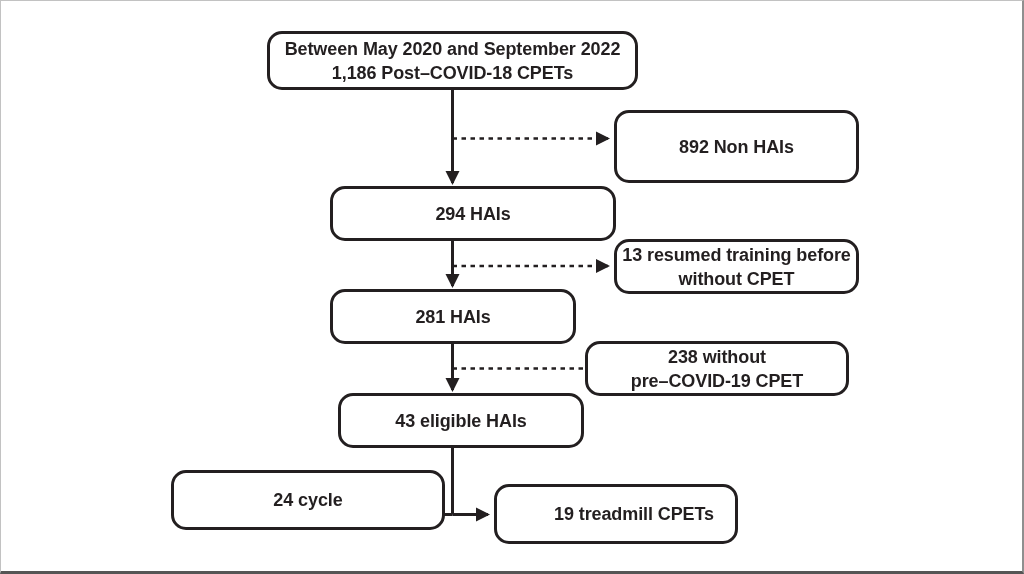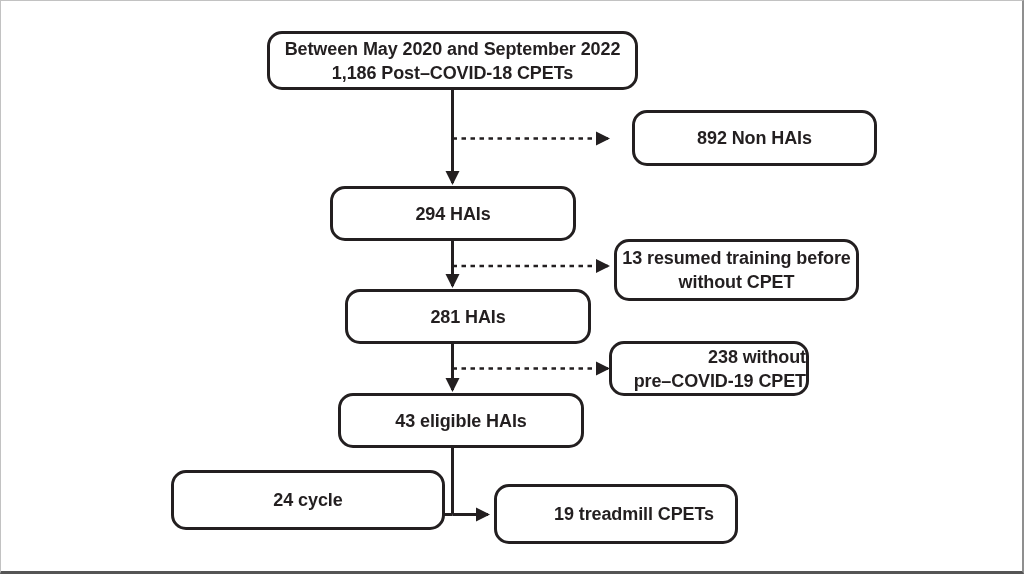--- a/index.html
+++ b/index.html
@@ -37,25 +37,25 @@
     align-items: center;
     text-align: center;
     color: var(--text, #231f20);
     font-size: 18px;
     line-height: 24px;
     letter-spacing: -0.1px;
     font-weight: bold;
   }
   
   .n-start       { left: 266px; top:  30px; width: 371px; height: 59px; }
-  .n-non-hais    { left: 613px; top: 109px; width: 245px; height: 56px; margin-left: 18px; }
-  .n-hais-294    { left: 329px; top: 185px; width: 246px; height: 55px; }
-  .n-resumed-13  { left: 613px; top: 238px; width: 245px; height: 62px; }
-  .n-hais-281    { left: 344px; top: 288px; width: 246px; height: 55px; }
-  .n-without-238 { left: 608px; top: 340px; width: 200px; height: 55px; align-items: flex-end; }
+  .n-non-hais    { left: 613px; top: 109px; width: 245px; height: 73px; }
+  .n-hais-294    { left: 329px; top: 185px; width: 286px; height: 55px; }
+  .n-resumed-13  { left: 613px; top: 238px; width: 245px; height: 55px; }
+  .n-hais-281    { left: 329px; top: 288px; width: 246px; height: 55px; }
+  .n-without-238 { left: 584px; top: 340px; width: 264px; height: 55px; }
   .n-eligible-43 { left: 337px; top: 392px; width: 246px; height: 55px; }
   .n-cycle-24    { left: 170px; top: 469px; width: 274px; height: 60px; }
   .n-treadmill-19{ left: 493px; top: 483px; width: 244px; height: 60px; padding-left: 36px; }
 </style>
 </head>
 <body>
 
 <div class="frame">
 
   <svg class="connectors" viewBox="0 0 1024 574" xmlns="http://www.w3.org/2000/svg" aria-hidden="true">

